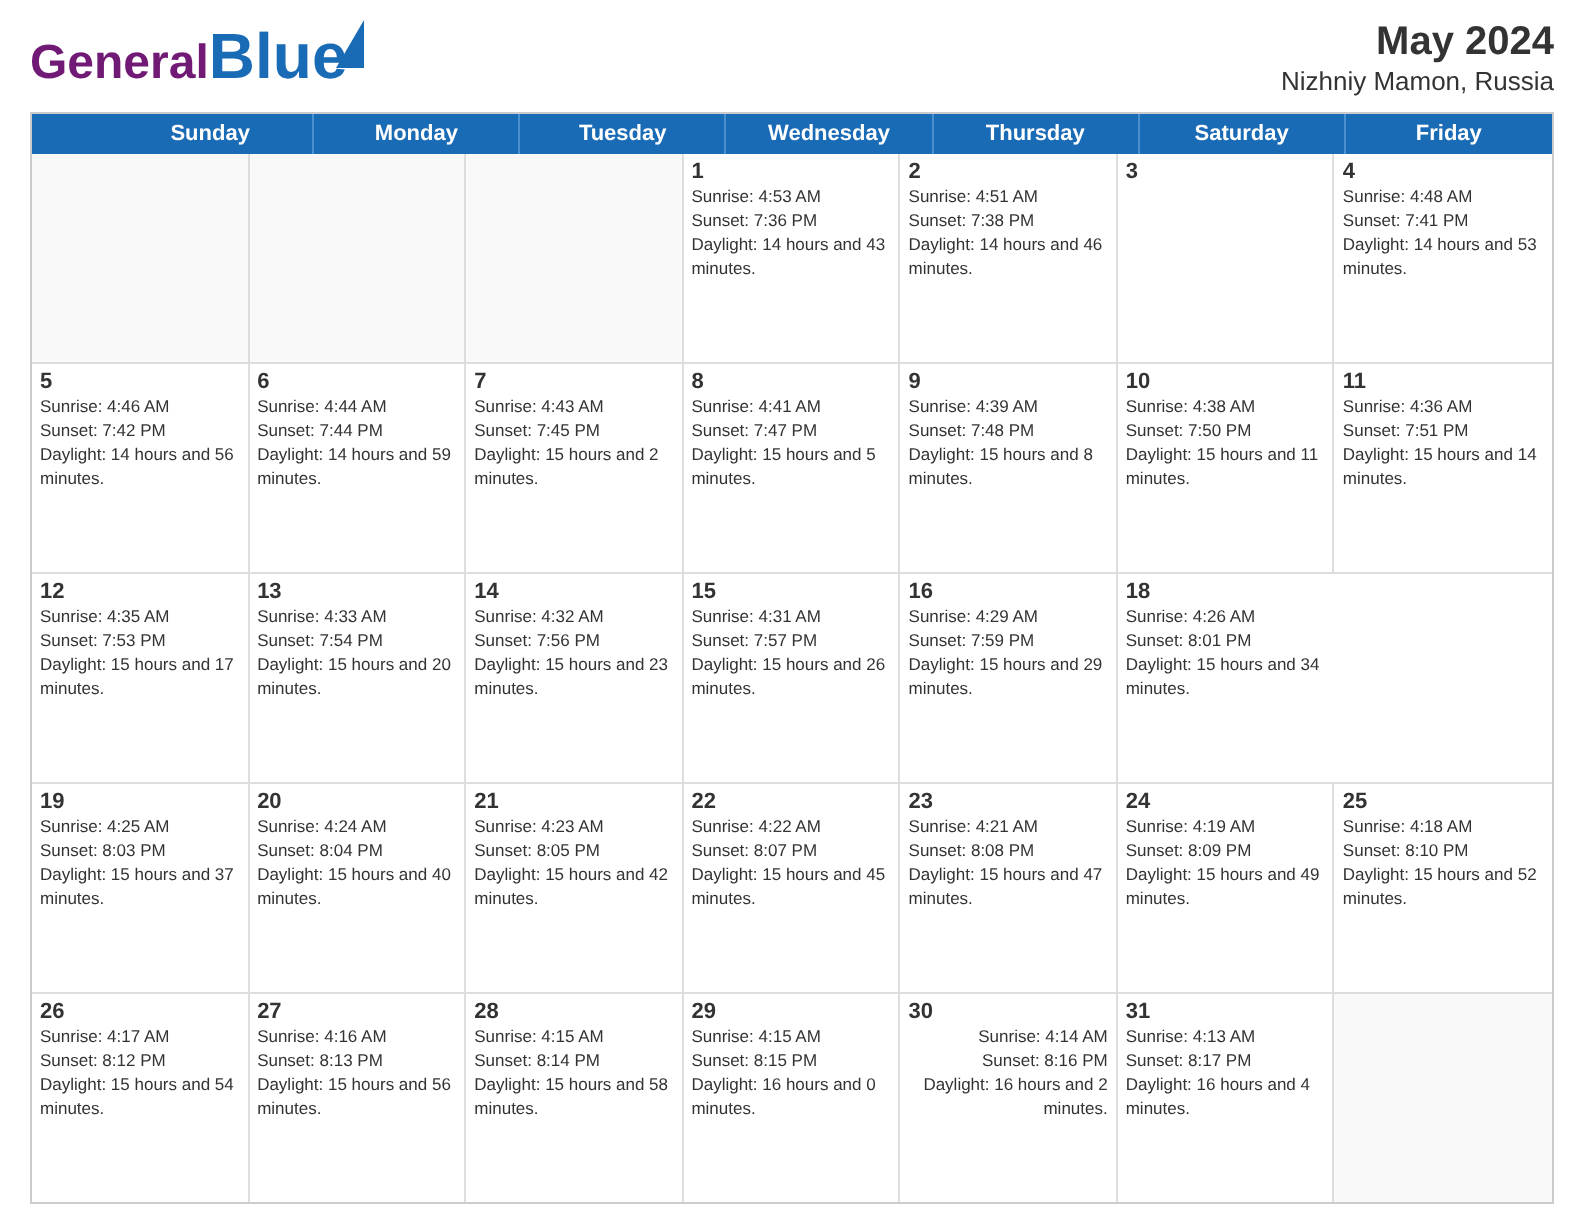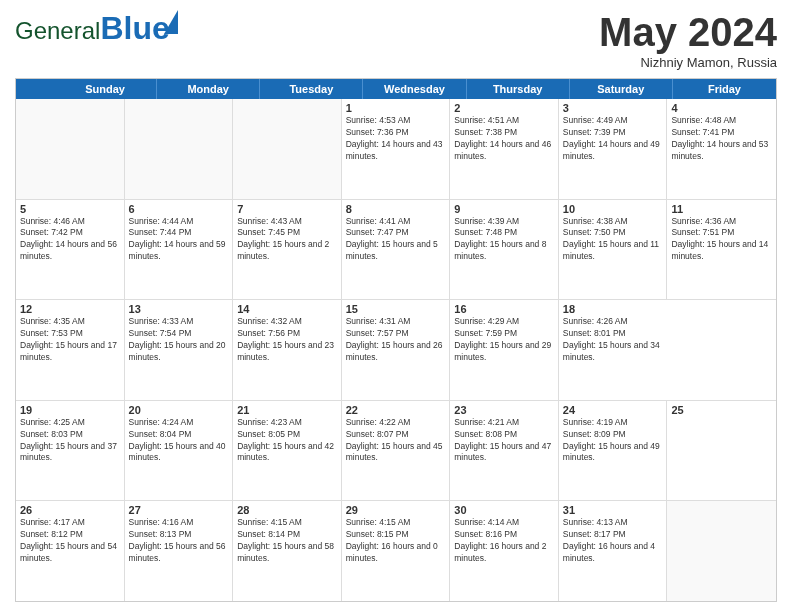--- a/index.html
+++ b/index.html
@@ -25,21 +25,21 @@
     }
     .logo {
       display: flex;
       flex-direction: column;
       align-items: flex-start;
     }
     .title-block {
       text-align: right;
     }
     .main-title {
-      font-size: 40px;
+      font-size: 20px;
       font-weight: bold;
       color: #333;
     }
     .subtitle {
       font-size: 13px;
       color: #333;
     }
     .calendar {
       flex: 1;
       display: flex;
@@ -97,21 +97,21 @@
     }
   </style>
 </head>
 <body>
 
 <div class="page">
   <div class="header">
     <div class="logo">
       <div style="display:flex; align-items:center; gap:0;">
         <div style="position:relative; display:inline-block;">
-          <span style="font-size:24px; font-weight:normal; color:#14532d;">General</span><span style="font-size:32px; font-weight:bold; color:#1a6bb5;">Blue</span>
+          <span style="font-size:24px; font-weight:bold; color:#701a75;">General</span><span style="font-size:32px; font-weight:bold; color:#1a6bb5;">Blue</span>
           <div style="position:absolute; right:-8px; top:0; width:0; height:0; border-left:14px solid transparent; border-bottom:24px solid #1a6bb5;"></div>
         </div>
       </div>
     </div>
     <div class="title-block">
       <div class="main-title">May 2024</div>
       <div class="subtitle">Nizhniy Mamon, Russia</div>
     </div>
   </div>
 
@@ -137,23 +137,20 @@
 Daylight: 14 hours and 43 minutes.</div>
           </div>
           <div class="cal-cell">
             <span class="day-number">2</span>
             <div class="day-info" style="white-space: pre-line;">Sunrise: 4:51 AM
 Sunset: 7:38 PM
 Daylight: 14 hours and 46 minutes.</div>
           </div>
           <div class="cal-cell">
             <span class="day-number">3</span>
-            <div class="day-info" style="white-space: pre-line;">Sunrise: 4:49 AM
-Sunset: 7:39 PM
-Daylight: 14 hours and 49 minutes.</div>
           </div>
           <div class="cal-cell">
             <span class="day-number">4</span>
             <div class="day-info" style="white-space: pre-line;">Sunrise: 4:48 AM
 Sunset: 7:41 PM
 Daylight: 14 hours and 53 minutes.</div>
           </div>
         </div>
         <div class="cal-row">
           <div class="cal-cell">
@@ -269,20 +266,23 @@
 Daylight: 15 hours and 47 minutes.</div>
           </div>
           <div class="cal-cell">
             <span class="day-number">24</span>
             <div class="day-info" style="white-space: pre-line;">Sunrise: 4:19 AM
 Sunset: 8:09 PM
 Daylight: 15 hours and 49 minutes.</div>
           </div>
           <div class="cal-cell">
             <span class="day-number">25</span>
+            <div class="day-info" style="white-space: pre-line;">Sunrise: 4:18 AM
+Sunset: 8:10 PM
+Daylight: 15 hours and 52 minutes.</div>
           </div>
         </div>
         <div class="cal-row">
           <div class="cal-cell">
             <span class="day-number">26</span>
             <div class="day-info" style="white-space: pre-line;">Sunrise: 4:17 AM
 Sunset: 8:12 PM
 Daylight: 15 hours and 54 minutes.</div>
           </div>
           <div class="cal-cell">
@@ -298,21 +298,21 @@
 Daylight: 15 hours and 58 minutes.</div>
           </div>
           <div class="cal-cell">
             <span class="day-number">29</span>
             <div class="day-info" style="white-space: pre-line;">Sunrise: 4:15 AM
 Sunset: 8:15 PM
 Daylight: 16 hours and 0 minutes.</div>
           </div>
           <div class="cal-cell">
             <span class="day-number">30</span>
-            <div class="day-info" style="white-space: pre-line;">Sunrise: 4:14 AM
+            <div class="day-info" style="white-space: pre-line; text-align: right;">Sunrise: 4:14 AM
 Sunset: 8:16 PM
 Daylight: 16 hours and 2 minutes.</div>
           </div>
           <div class="cal-cell">
             <span class="day-number">31</span>
             <div class="day-info" style="white-space: pre-line;">Sunrise: 4:13 AM
 Sunset: 8:17 PM
 Daylight: 16 hours and 4 minutes.</div>
           </div>
           <div class="cal-cell empty"></div>

